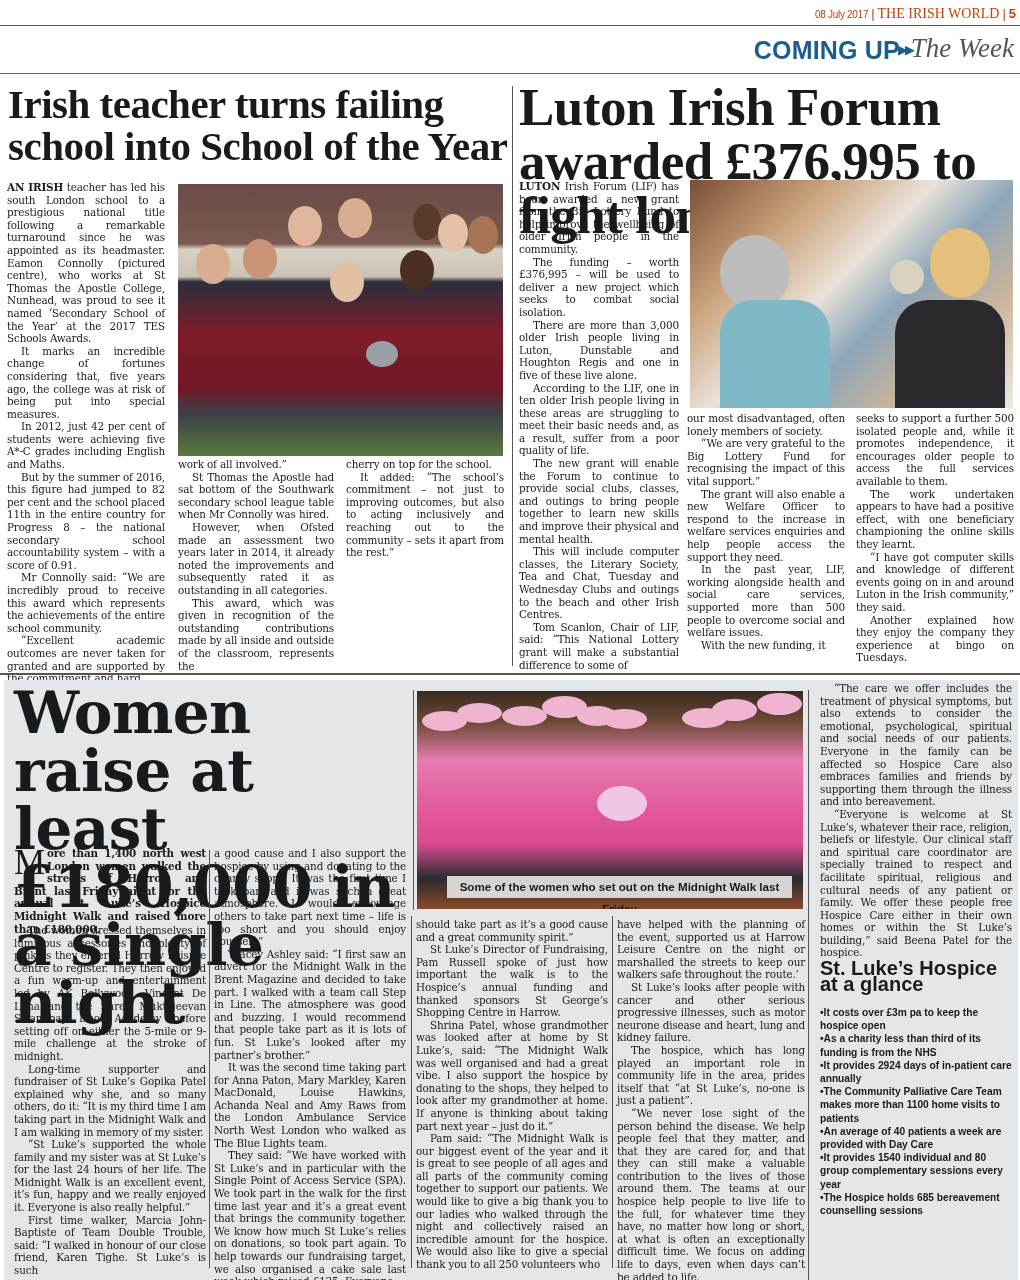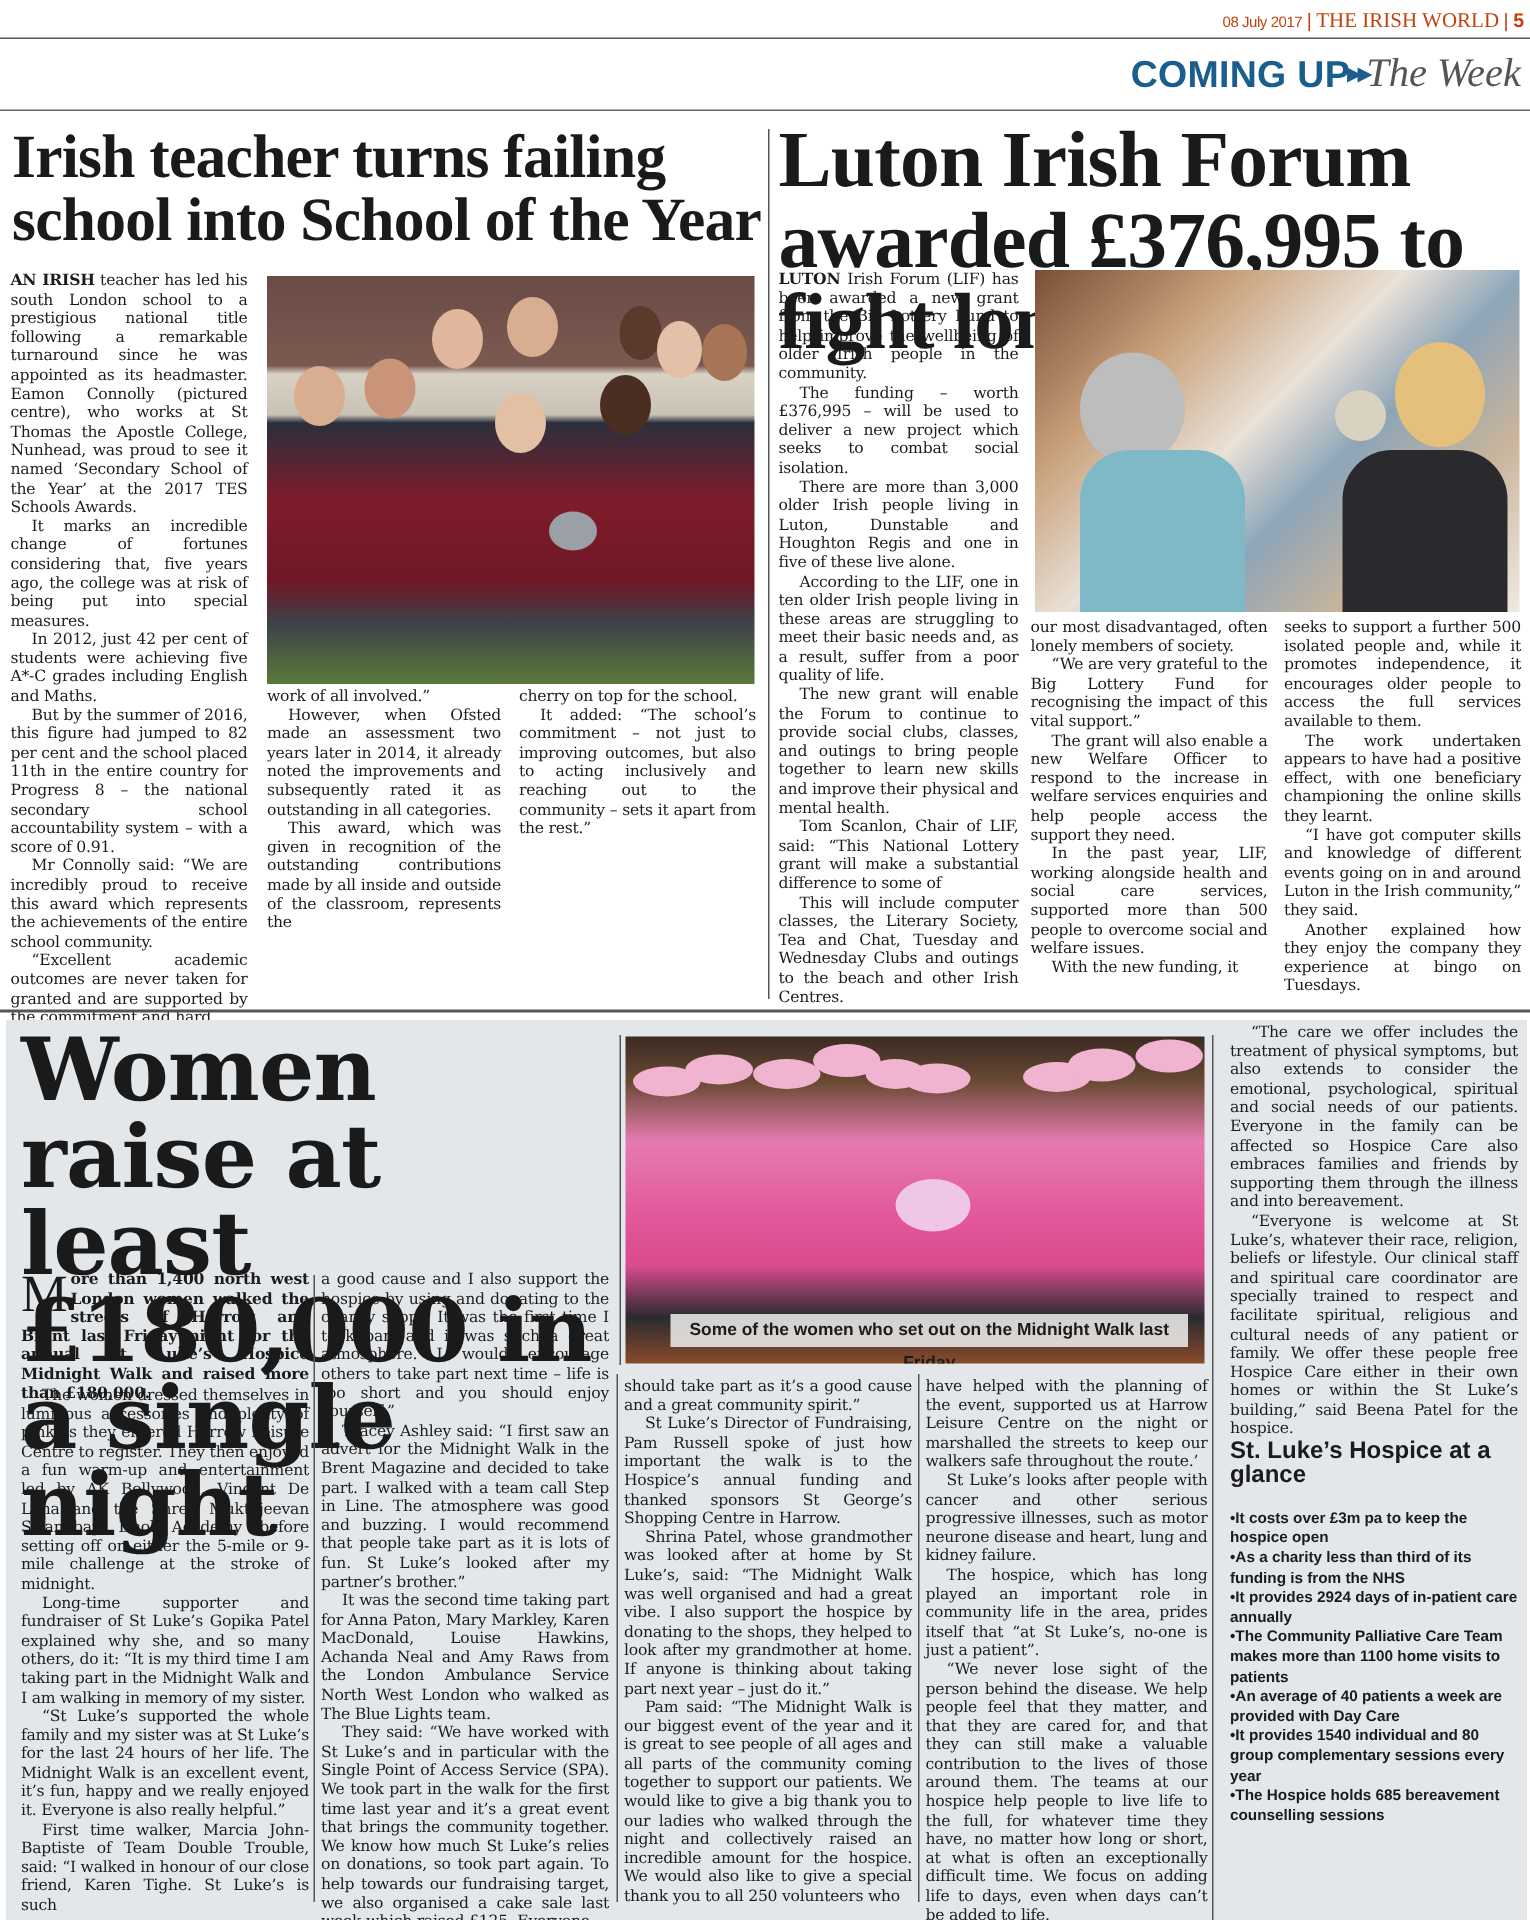--- a/index.html
+++ b/index.html
@@ -34,21 +34,21 @@
   .photo-women { left: 417px; top: 691px; width: 386px; height: 218px; background: linear-gradient(180deg, #3b2a22 0%, #6a4a34 14%, #e67bb0 32%, #e2589a 55%, #d94c8e 70%, #2a2a30 86%, #8a4b2a 100%); }
   .photo .shape { position: absolute; border-radius: 50%; }
   .caption { position: absolute; left: 30px; top: 185px; width: 345px; height: 22px; background: rgba(235,235,235,0.88); font-family: "Liberation Sans", sans-serif; font-weight: bold; font-size: 11.6px; line-height: 22px; text-align: center; color: #1b1b1b; }
 
   .rule-h { position: absolute; left: 0; top: 673px; width: 1020px; height: 2px; background: #555; }
   .gray-panel { position: absolute; left: 4px; top: 680px; width: 1014px; height: 600px; background: #e4e7ea; }
 
   .h3 { left: 14px; top: 684px; width: 400px; font-size: 58px; line-height: 1.0; letter-spacing: -0.6px; font-family: "DejaVu Serif", serif; }
   .dropcap { float: left; font-family: "Liberation Serif", serif; font-size: 35px; line-height: 28px; margin: 2px 2px 0 0; }
 
-  .glance-title { position: absolute; left: 820px; top: 960px; width: 195px; font-family: "Liberation Sans", sans-serif; font-weight: bold; font-size: 16px; line-height: 16px; color: #1b1b1b; }
+  .glance-title { position: absolute; left: 820px; top: 960px; width: 195px; font-family: "Liberation Sans", sans-serif; font-weight: bold; font-size: 20px; line-height: 16px; color: #1b1b1b; }
   .glance-list { position: absolute; left: 820px; top: 1006px; width: 195px; font-family: "Liberation Sans", sans-serif; font-weight: bold; font-size: 10.2px; line-height: 13.2px; list-style: none; color: #1b1b1b; }
   .glance-list li::before { content: "\2022 "; }
 </style>
 </head>
 <body>
 
 <div class="masthead">
   <div class="line">
     <span class="date">08 July 2017</span><span class="sep">|</span><span class="paper">THE IRISH WORLD</span><span class="sep">|</span><span class="page">5</span>
   </div>
@@ -78,37 +78,38 @@
   <div class="shape" style="left:160px; top:14px; width:34px; height:40px; background:#d9ad8f;"></div>
   <div class="shape" style="left:235px; top:20px; width:28px; height:36px; background:#5a3a2a;"></div>
   <div class="shape" style="left:260px; top:30px; width:30px; height:38px; background:#e4c0a8;"></div>
   <div class="shape" style="left:290px; top:32px; width:30px; height:38px; background:#a87456;"></div>
   <div class="shape" style="left:152px; top:78px; width:34px; height:40px; background:#e3bfa4;"></div>
   <div class="shape" style="left:222px; top:66px; width:34px; height:40px; background:#4a2e22;"></div>
   <div class="shape" style="left:188px; top:157px; width:32px; height:26px; background:#9aa0a6;"></div>
 </div>
 <div class="col" id="a1c1" style="left:178px; top:458px; width:156px;">
     <p class="first"><span>work of all involved.”</span></p>
+    <p><span>St Thomas the Apostle had sat bottom of the Southwark secondary school league table when Mr Connolly was hired.</span></p>
     <p><span>However, when Ofsted made an assessment two years later in 2014, it already noted the improvements and subsequently rated it as outstanding in all categories.</span></p>
     <p><span>This award, which was given in recognition of the outstanding contributions made by all inside and outside of the classroom, represents the</span></p>
   </div>
 <div class="col" id="a1c2" style="left:346px; top:458px; width:158px;">
     <p class="first"><span>cherry on top for the school.</span></p>
     <p><span>It added: “The school’s commitment – not just to improving outcomes, but also to acting inclusively and reaching out to the community – sets it apart from the rest.”</span></p>
   </div>
 
 <h1 class="headline h2">Luton Irish Forum awarded £376,995 to fight loneliness</h1>
 <div class="col" id="a2c0" style="left:519px; top:180px; width:160px;">
     <p class="first"><b>LUTON</b><span> Irish Forum (LIF) has been awarded a new grant from the Big Lottery Fund to help improve the wellbeing of older Irish people in the community.</span></p>
     <p><span>The funding – worth £376,995 – will be used to deliver a new project which seeks to combat social isolation.</span></p>
     <p><span>There are more than 3,000 older Irish people living in Luton, Dunstable and Houghton Regis and one in five of these live alone.</span></p>
     <p><span>According to the LIF, one in ten older Irish people living in these areas are struggling to meet their basic needs and, as a result, suffer from a poor quality of life.</span></p>
     <p><span>The new grant will enable the Forum to continue to provide social clubs, classes, and outings to bring people together to learn new skills and improve their physical and mental health.</span></p>
+    <p><span>This will include computer classes, the Literary Society, Tea and Chat, Tuesday and Wednesday Clubs and outings to the beach and other Irish Centres.</span></p>
     <p><span>Tom Scanlon, Chair of LIF, said: “This National Lottery grant will make a substantial difference to some of</span></p>
-    <p><span>This will include computer classes, the Literary Society, Tea and Chat, Tuesday and Wednesday Clubs and outings to the beach and other Irish Centres.</span></p>
   </div>
 <div class="photo photo-luton">
   <div class="shape" style="left:30px; top:55px; width:70px; height:75px; background:#bdbdbd;"></div>
   <div class="shape" style="left:240px; top:48px; width:60px; height:70px; background:#e4c07c;"></div>
   <div class="shape" style="left:205px; top:120px; width:110px; height:110px; background:#2a2a2e; border-radius:30% 30% 0 0;"></div>
   <div class="shape" style="left:30px; top:120px; width:110px; height:110px; background:#7fb8c7; border-radius:30% 30% 0 0;"></div>
   <div class="shape" style="left:200px; top:80px; width:34px; height:34px; background:#d9d2c0;"></div>
 </div>
 <div class="col" id="a2c1" style="left:687px; top:412px; width:158px;">
     <p class="first"><span>our most disadvantaged, often lonely members of society.</span></p>

